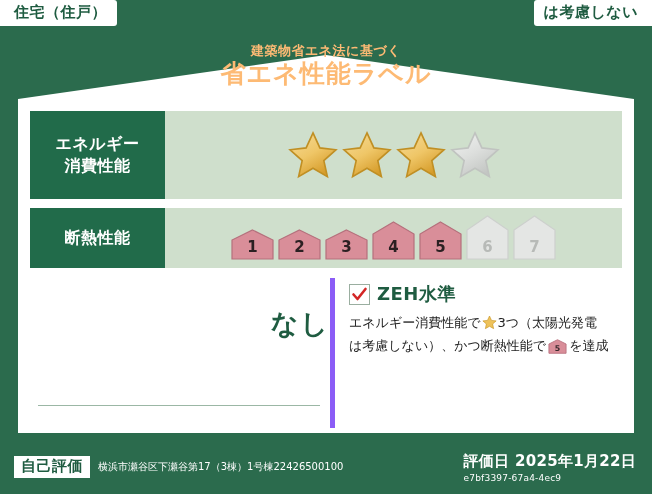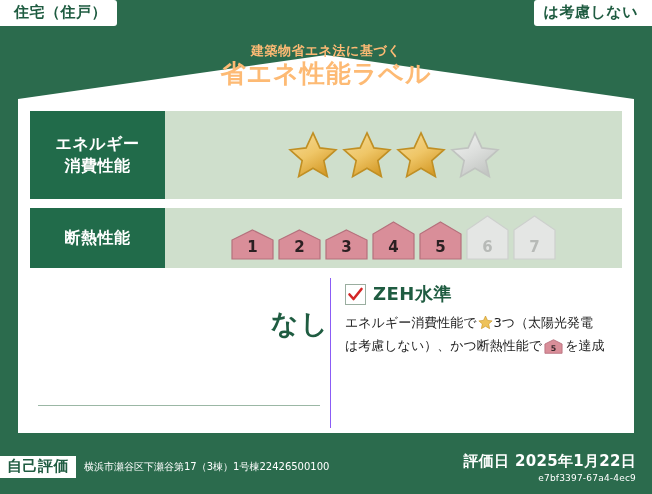--- a/index.html
+++ b/index.html
@@ -68,21 +68,21 @@
   .stars{display:flex;align-items:center;gap:2px;}
   .star{width:52px;height:50px;display:block;}
 
   
   .houses{display:flex;align-items:flex-end;gap:2px;}
   .house{display:block;}
 
   
   .lower{display:flex;margin:10px 12px 0 12px;height:150px;}
   .cost-col{width:300px;flex:0 0 300px;position:relative;}
-  .zeh-col{flex:1;padding-left:14px;border-left:1px solid #8b5cf6;}
+  .zeh-col{flex:1;padding-left:14px;border-left:5px solid #8b5cf6;}
 
   .cost-head{
     display:flex;align-items:center;gap:8px;
     color:#1f5c41;font-weight:bold;font-size:15px;
     letter-spacing:.5px;
   }
   .cost-head .ln{flex:1;height:2px;background:#5d8a74;}
   .cost-value{
     text-align:right;color:#1f5c41;
     font-weight:bold;font-size:27px;
@@ -106,29 +106,29 @@
     line-height:1.55;letter-spacing:0;
   }
   .inline-star{display:inline-block;vertical-align:-3px;margin:0 1px;}
   .inline-house{display:inline-block;vertical-align:-4px;margin:0 2px;}
 
   
   .footer{
     position:absolute;left:0;right:0;bottom:0;height:54px;
     display:flex;align-items:center;
   }
-  .footer-left{display:flex;align-items:center;gap:8px;}
+  .footer-left{display:flex;align-items:center;gap:8px;margin-left:14px;}
   .self-badge{
     background:#ffffff;color:#1f5c41;
     font-weight:bold;font-size:15px;
     padding:3px 7px 4px 7px;line-height:1;letter-spacing:.5px;
   }
   .addr{color:#ffffff;font-size:10px;letter-spacing:0;white-space:nowrap;}
   .footer-right{
-    margin-left:auto;padding-right:16px;text-align:right;color:#ffffff;
+    margin-left:auto;padding-right:16px;color:#ffffff;
   }
   .eval-date{font-size:15px;font-weight:bold;letter-spacing:.3px;}
   .uuid{font-size:9px;margin-top:2px;letter-spacing:.2px;}
 </style>
 </head>
 <body>
 
 <div class="corner-tag left">住宅（住戸）</div>
 <div class="corner-tag right">は考慮しない</div>
 

